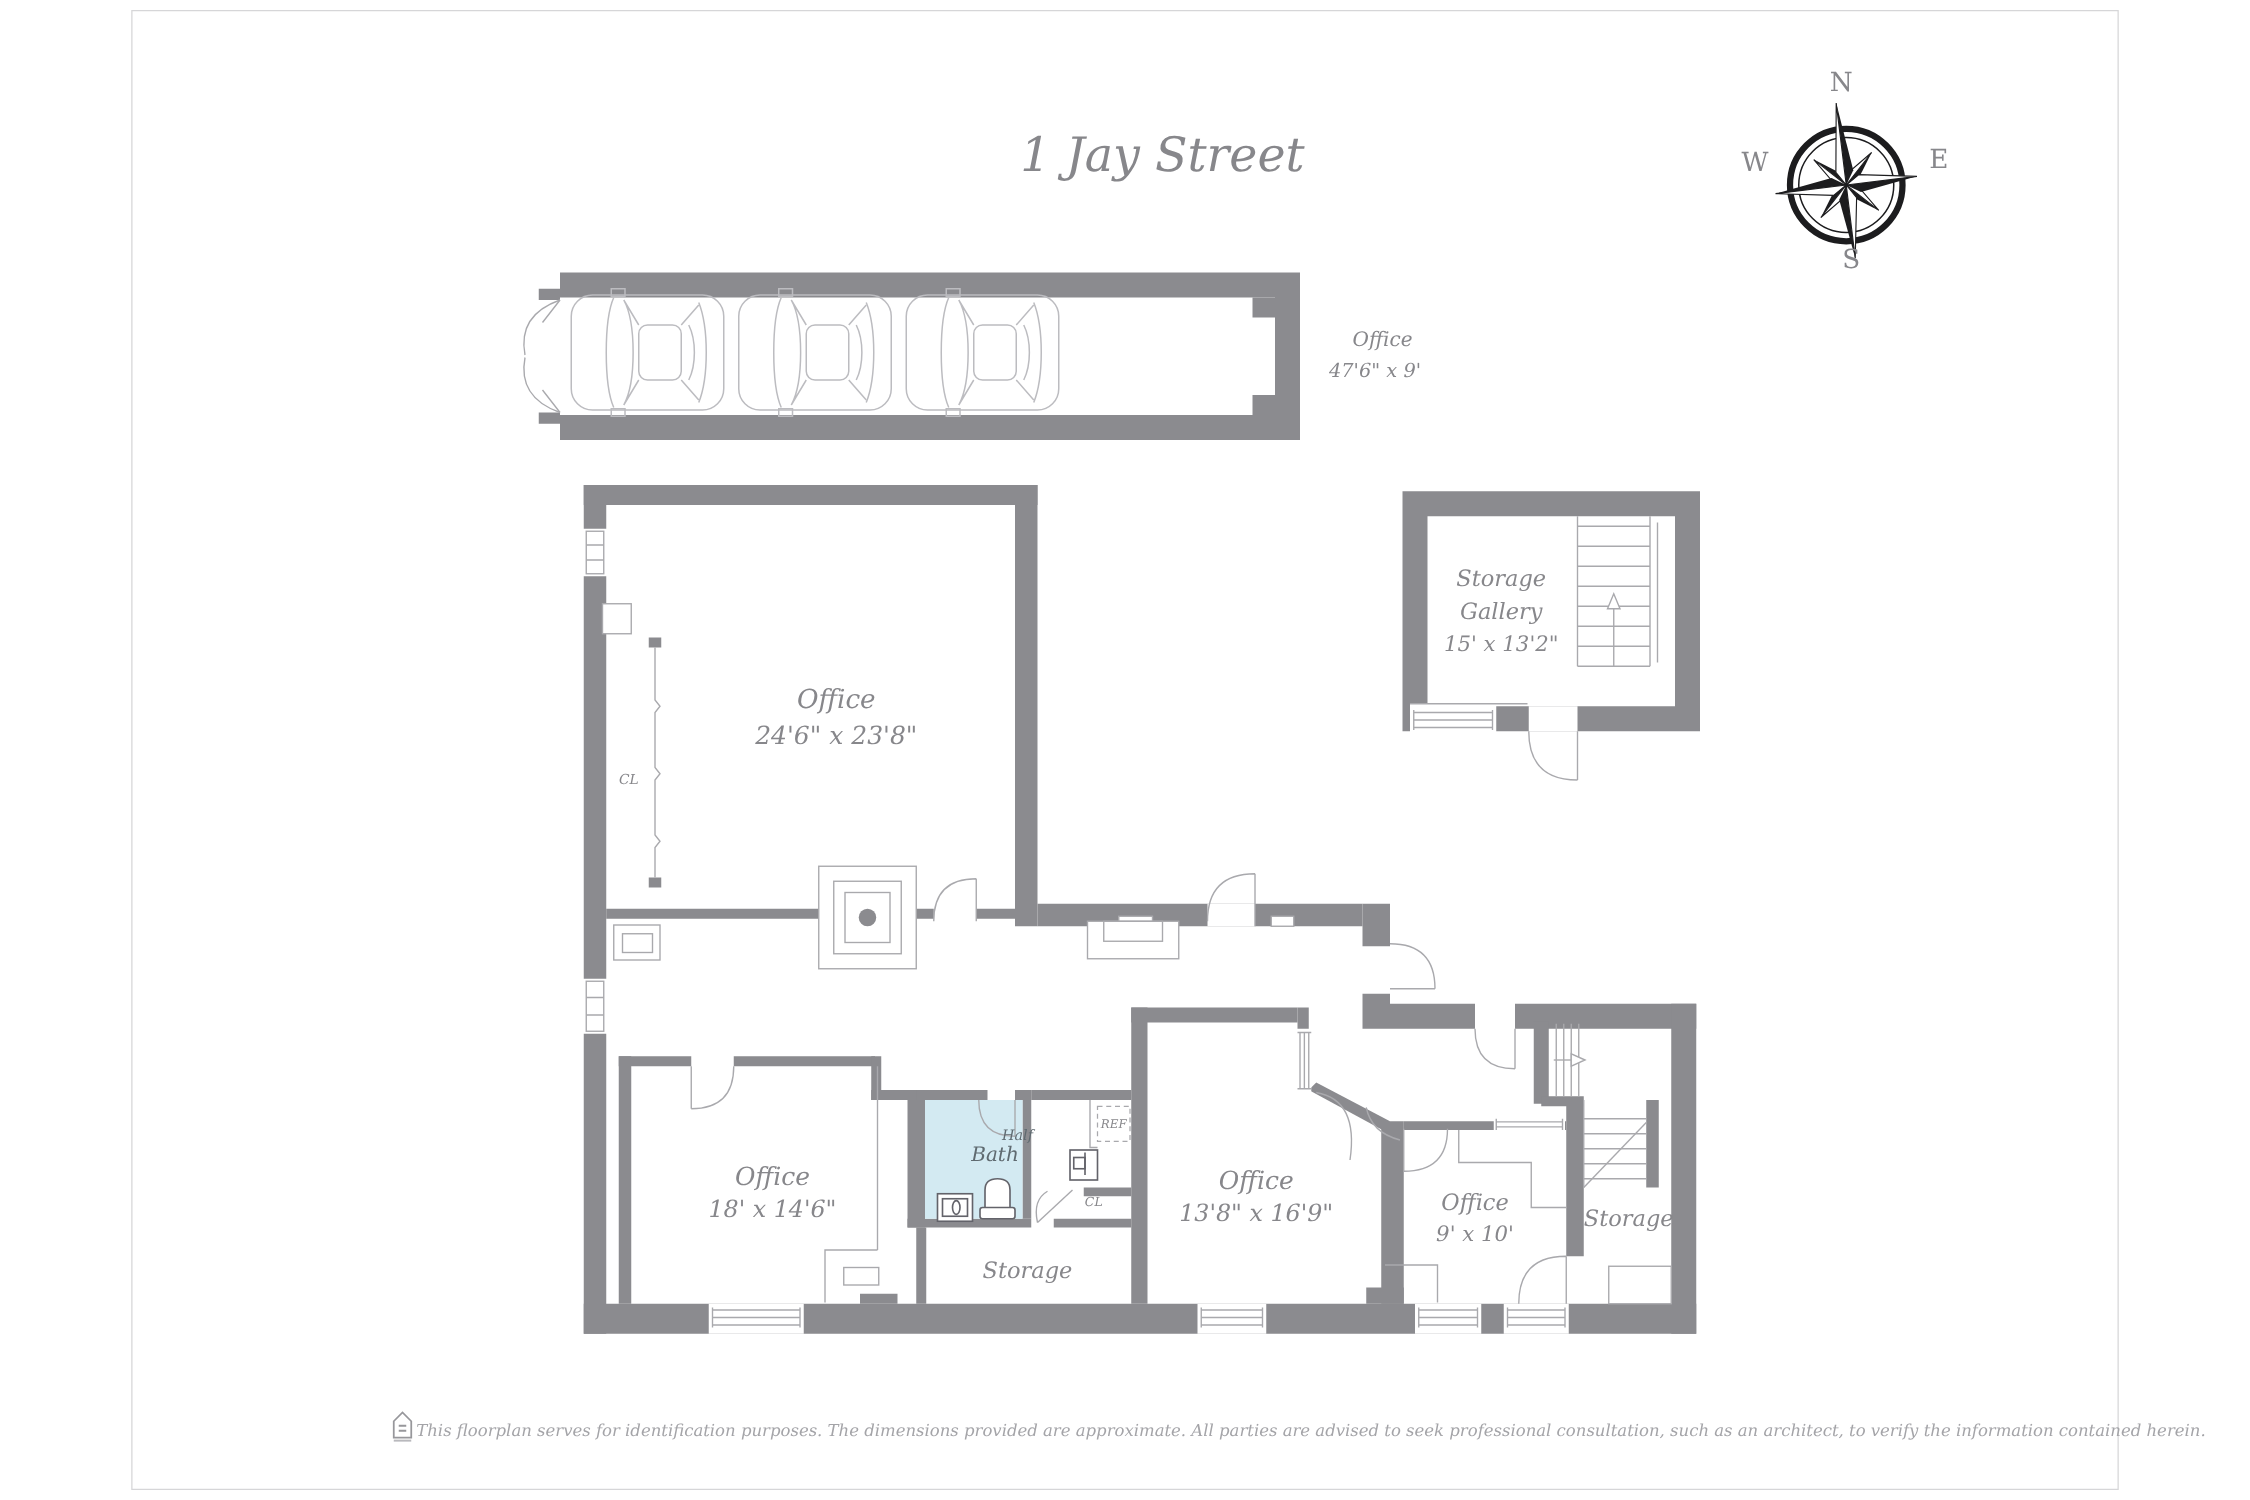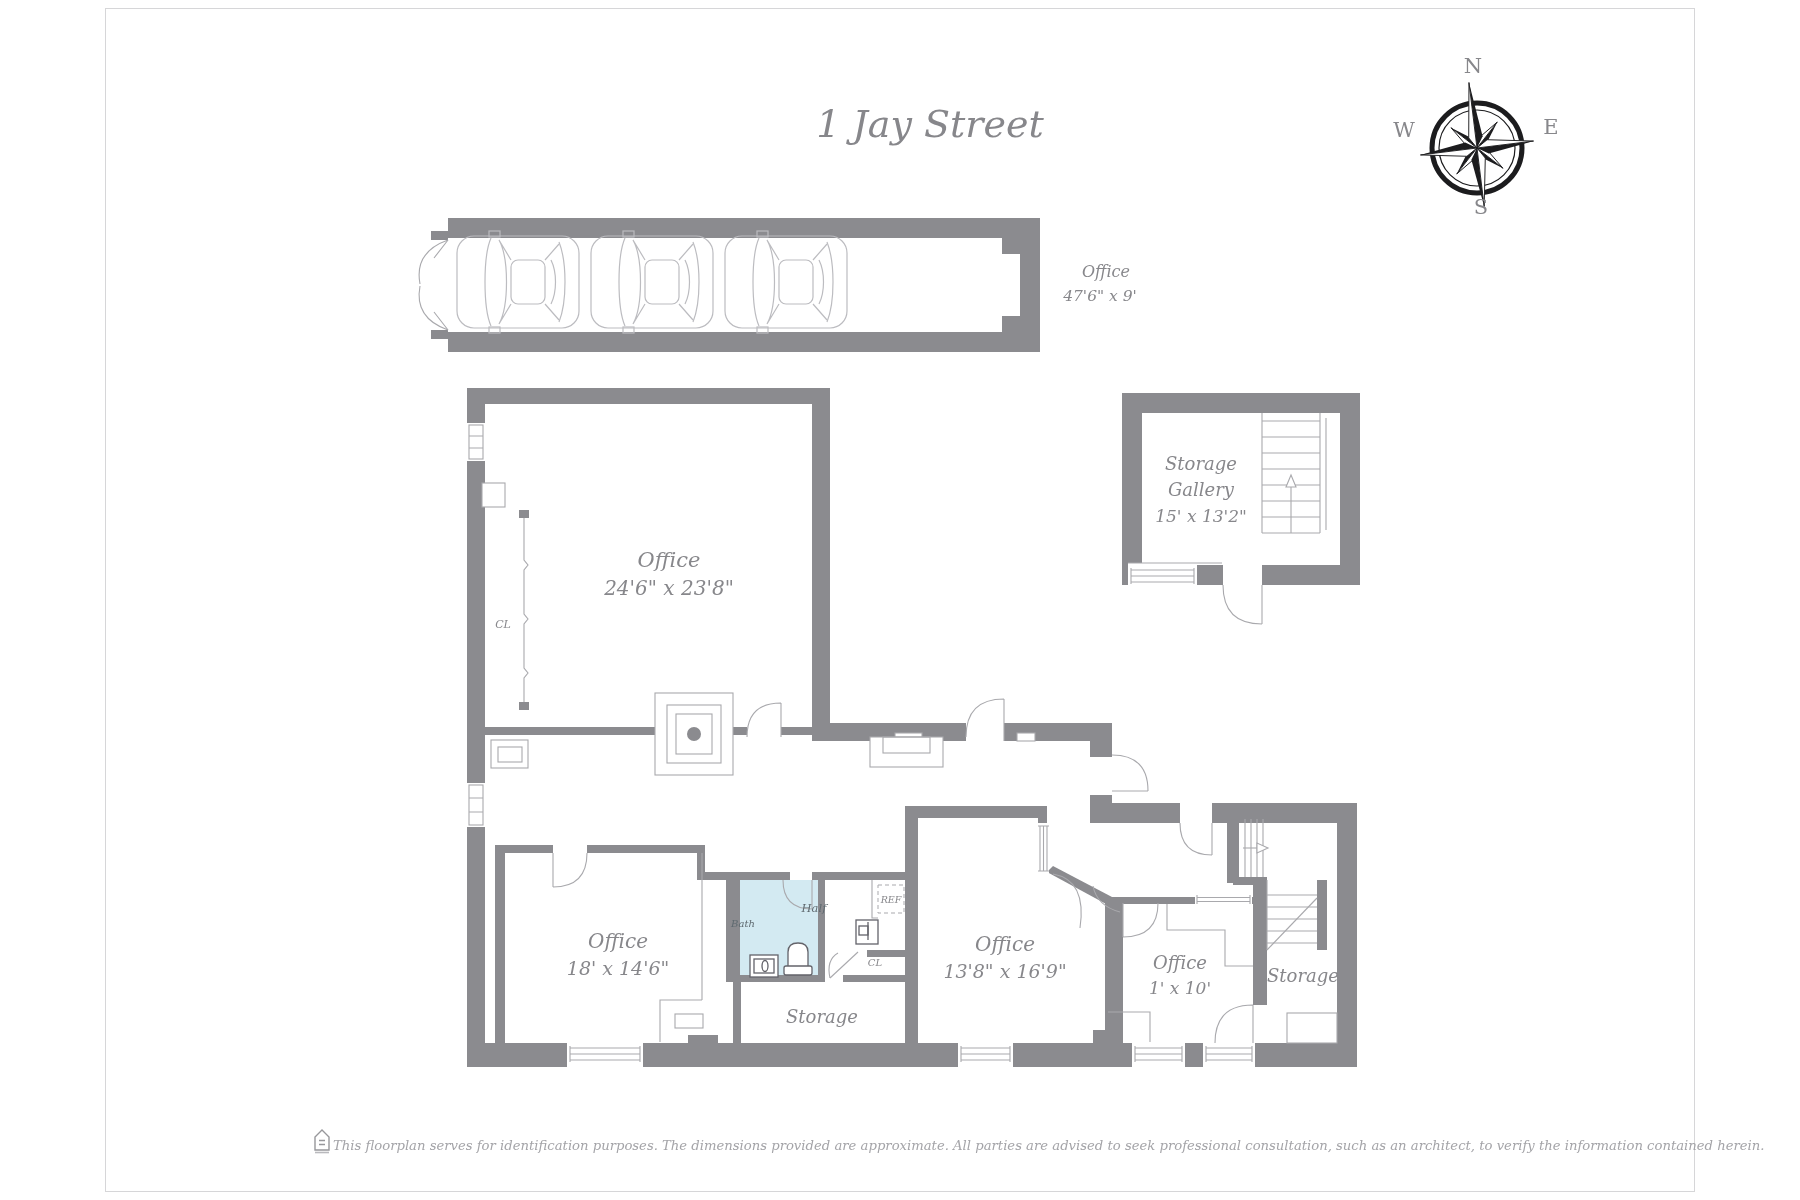--- a/index.html
+++ b/index.html
@@ -314,29 +314,29 @@
   <div class="lbl" style="left:669px;top:588px;font-size:20px;">24'6" x 23'8"</div>
 
   <div class="lbl" style="left:1201px;top:464px;font-size:18px;">Storage</div>
   <div class="lbl" style="left:1201px;top:490px;font-size:18px;">Gallery</div>
   <div class="lbl" style="left:1201px;top:516px;font-size:17px;">15' x 13'2"</div>
 
   <div class="lbl" style="left:618px;top:941px;font-size:20px;">Office</div>
   <div class="lbl" style="left:618px;top:968px;font-size:19px;">18' x 14'6"</div>
 
   <div class="lbl lbl-dark" style="left:766px;top:909px;font-size:11.5px;margin-left:48px;">Half</div>
-  <div class="lbl lbl-dark" style="left:743px;top:924px;font-size:10px;">Bath</div>
+  <div class="lbl lbl-dark" style="left:796px;top:924px;font-size:16px;">Bath</div>
 
   <div class="lbl" style="left:822px;top:1017px;font-size:18px;">Storage</div>
 
   <div class="lbl" style="left:1005px;top:944px;font-size:20px;">Office</div>
   <div class="lbl" style="left:1005px;top:971px;font-size:19px;">13'8" x 16'9"</div>
 
   <div class="lbl" style="left:1180px;top:963px;font-size:18px;">Office</div>
-  <div class="lbl" style="left:1180px;top:988px;font-size:17px;">1' x 10'</div>
+  <div class="lbl" style="left:1180px;top:988px;font-size:17px;">9' x 10'</div>
 
   <div class="lbl" style="left:1303px;top:976px;font-size:18px;">Storage</div>
 
   <div class="lbl" style="left:503px;top:624px;font-size:11px;">CL</div>
   <div class="lbl" style="left:875px;top:963px;font-size:10px;">CL</div>
   <div class="lbl" style="left:891px;top:900px;font-size:9.5px;">REF</div>
 
   <div class="footer-text">This floorplan serves for identification purposes. The dimensions provided are approximate. All parties are advised to seek professional consultation, such as an architect, to verify the information contained herein.</div>
 </div>
 

